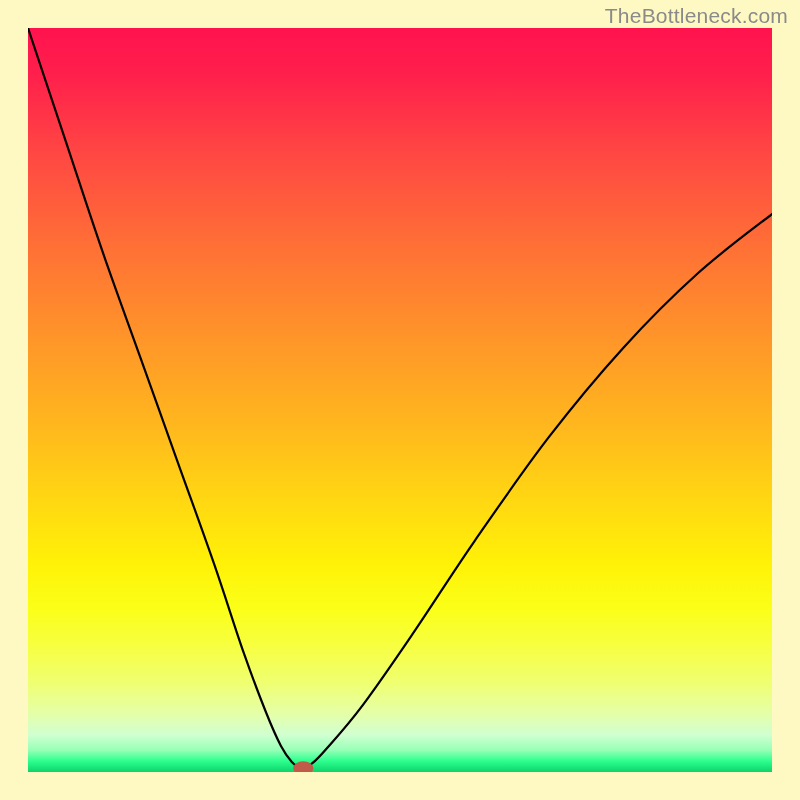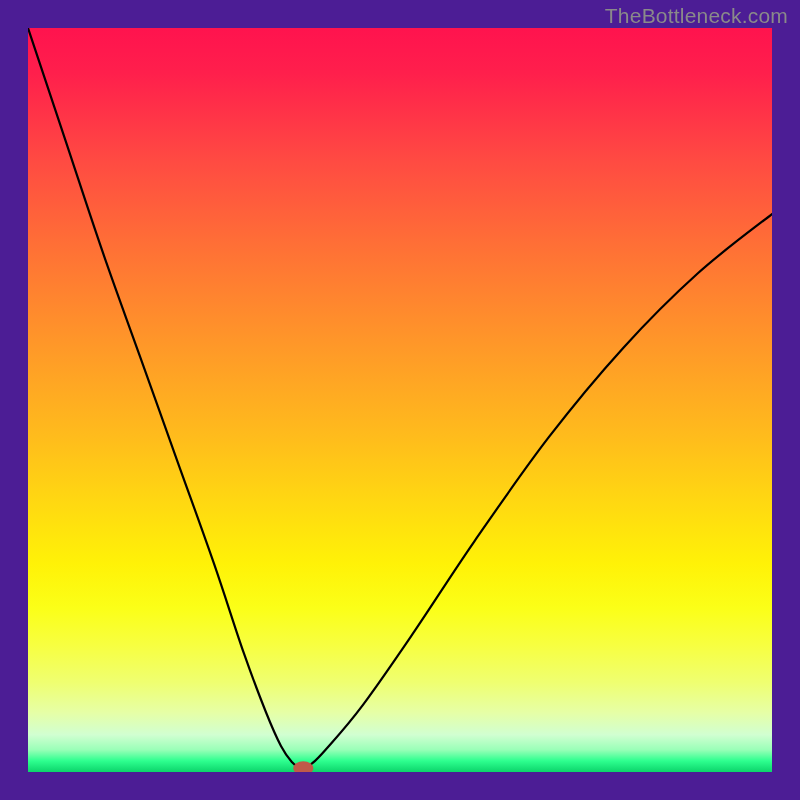--- a/index.html
+++ b/index.html
@@ -8,21 +8,21 @@
     width: 800px;
     height: 800px;
     background: #000;
     overflow: hidden;
     font-family: Arial, Helvetica, sans-serif;
   }
   .frame {
     position: relative;
     width: 800px;
     height: 800px;
-    background: #4c1d95;
+    background: #fef9c3;
   }
   .plot {
     position: absolute;
     left: 28px;
     top: 28px;
     width: 744px;
     height: 744px;
     background: linear-gradient(to bottom,
       #ff134e 0%,
       #ff1f4c 6%,

